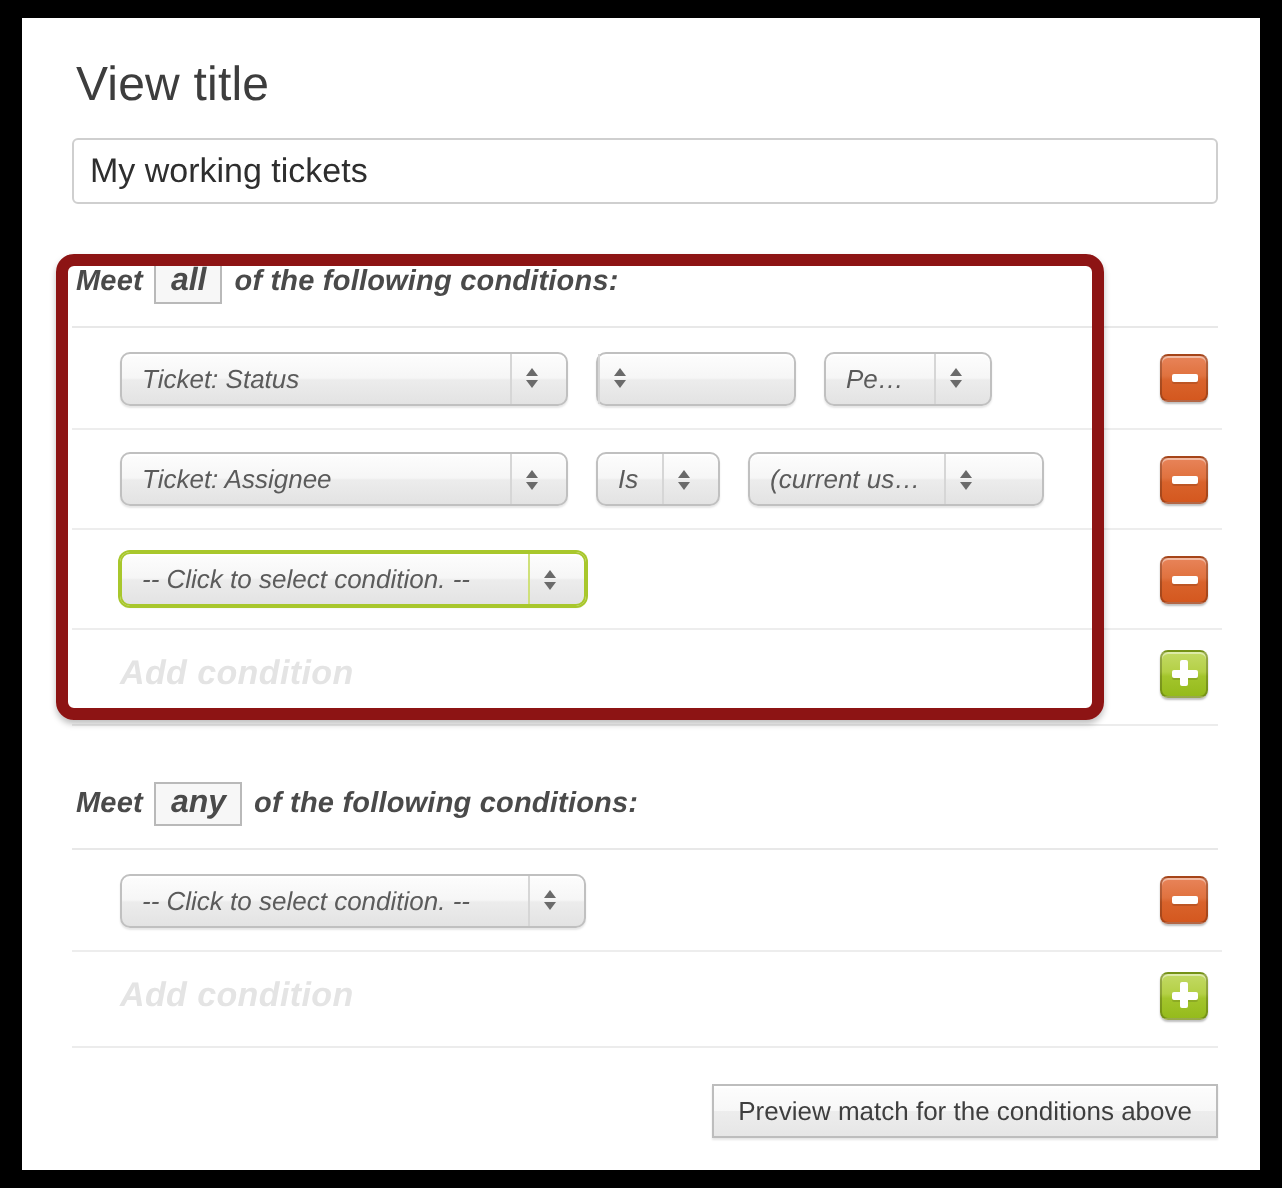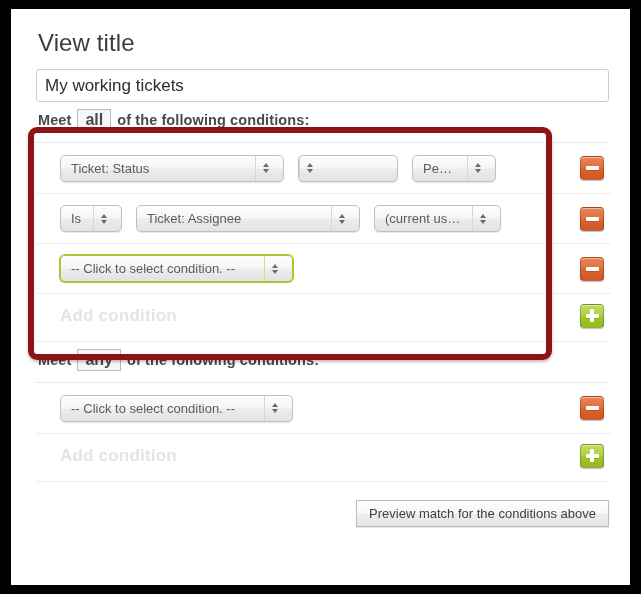--- a/index.html
+++ b/index.html
@@ -57,21 +57,21 @@
     background: #fff;
     font-family: "Liberation Sans", sans-serif;
     font-size: 17px;
     color: #2e2e2e;
     padding: 0 8px;
     line-height: 31px;
     outline: none;
   }
 
   
-  .section { margin-top: 6px; }
+  .section { margin-top: 27px; font-style: italic; }
 
   .meet-line {
     display: flex;
     align-items: center;
     font-size: 14.5px;
     font-weight: bold;
     color: #4a4a4a;
     padding-left: 2px;
     height: 24px;
   }
@@ -146,21 +146,21 @@
 
   
   .w-field  { width: 224px; }
   .w-field .sel-label { width: 194px; }
   .w-op-lt  { width: 100px; }
   .w-op-lt .sel-label { width: 70px; }
   .w-op-is  { width: 62px; }
   .w-op-is .sel-label { width: 32px; }
   .w-val-p  { width: 84px; }
   .w-val-p .sel-label { width: 54px; }
-  .w-val-u  { width: 127px; }
+  .w-val-u  { width: 148px; }
   .w-val-u .sel-label { width: 97px; }
   .w-empty  { width: 233px; }
   .w-empty .sel-label { width: 203px; }
 
   
   .sel.focused {
     border-color: #a8c72c;
     box-shadow: 0 0 0 1px #a8c72c, 0 1px 1px rgba(0,0,0,0.10), inset 0 1px 0 rgba(255,255,255,0.9);
   }
   .sel.focused .stepper { border-left-color: #cfe07a; }
@@ -300,29 +300,29 @@
                 <i class="ar up"></i>
                 <i class="ar dn"></i>
               </span>
           </div>
           <div class="rowbtn btn-minus">
             <span class="glyph-h"></span>
           </div>
         </div>
 
         <div class="cond-row">
+          <div class="sel w-field">
+            <span class="sel-label">Ticket: Assignee</span>
+            <span class="stepper">
+                <i class="ar up"></i>
+                <i class="ar dn"></i>
+              </span>
+          </div>
           <div class="sel w-op-is">
             <span class="sel-label">Is</span>
-            <span class="stepper">
-                <i class="ar up"></i>
-                <i class="ar dn"></i>
-              </span>
-          </div>
-          <div class="sel w-field">
-            <span class="sel-label">Ticket: Assignee</span>
             <span class="stepper">
                 <i class="ar up"></i>
                 <i class="ar dn"></i>
               </span>
           </div>
           <div class="sel w-val-u">
             <span class="sel-label">(current user)</span>
             <span class="stepper">
                 <i class="ar up"></i>
                 <i class="ar dn"></i>

